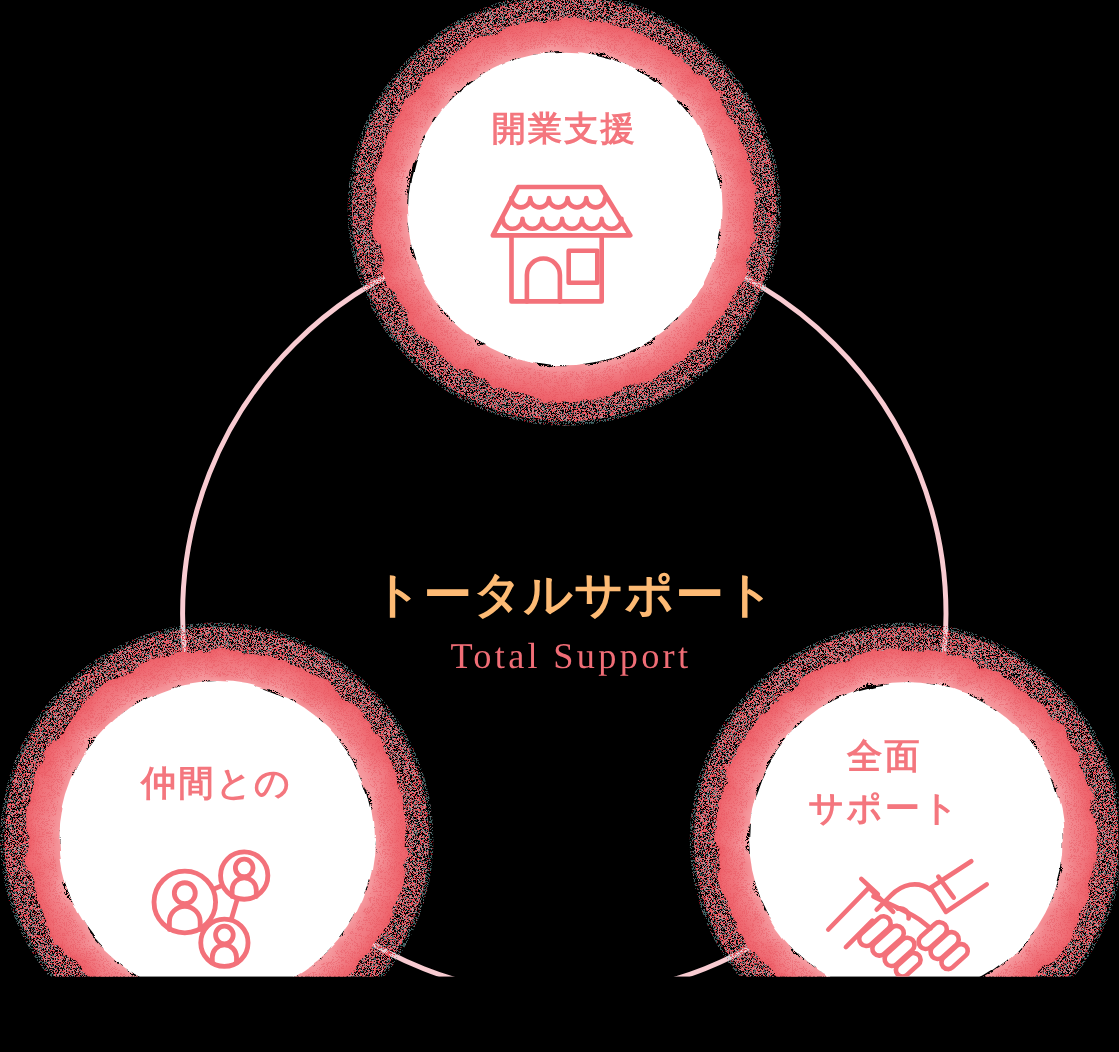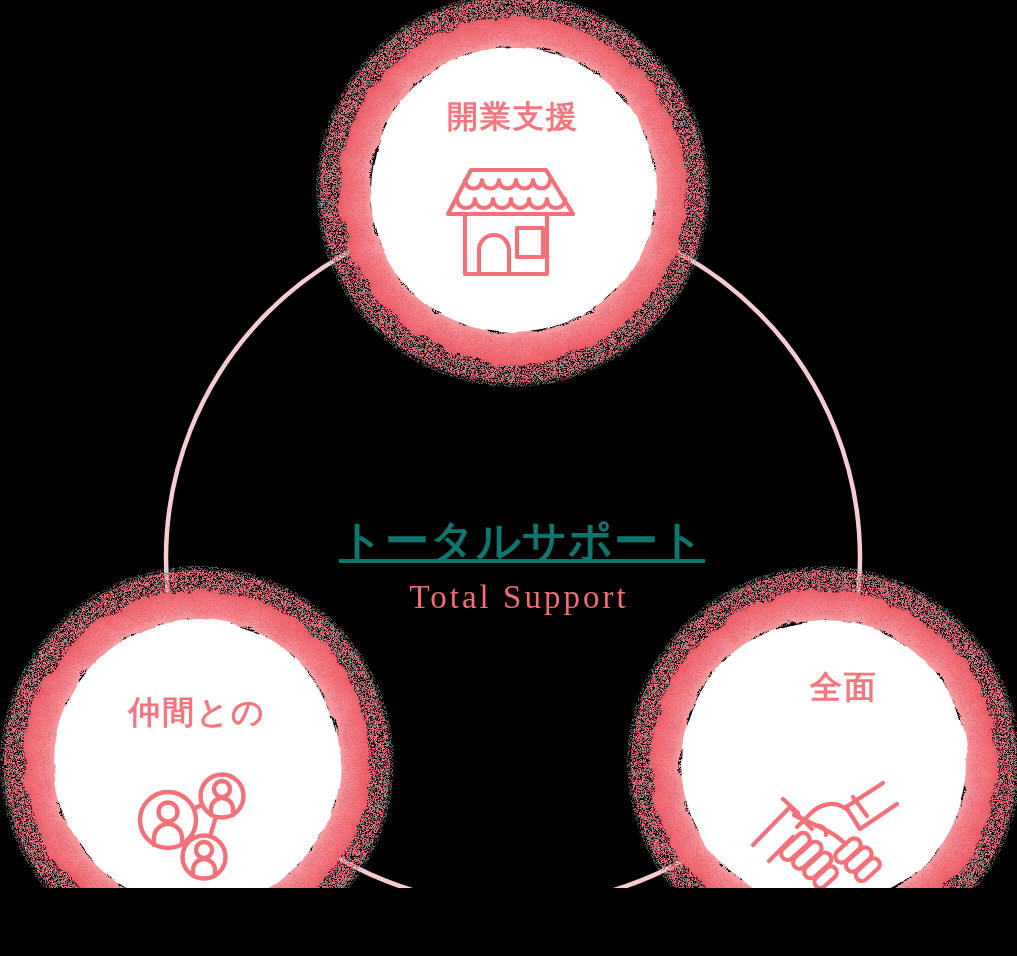--- a/index.html
+++ b/index.html
@@ -20,28 +20,27 @@
     line-height:47px;
     letter-spacing:2px;
     text-align:center;
     white-space:nowrap;
   }
   .node-label.top{font-size:31px;}
   .center-title-jp{
     position:absolute;
     left:522px;top:516px;
     transform:translateX(-50%);
-    color:#0f766e;
+    color:#fdba74;
     font-weight:700;
     font-size:44px;
     line-height:50px;
     letter-spacing:1px;
     white-space:nowrap;
     text-align:center;
-    text-decoration:underline;
   }
   .center-title-en{
     position:absolute;
     left:519px;top:577px;
     transform:translateX(-50%);
     font-family:"Liberation Serif","DejaVu Serif",serif;
     color:#f06d76;
     font-size:33px;
     line-height:40px;
     letter-spacing:3px;
@@ -193,20 +192,21 @@
 
   <div class="node-label top" style="left:513px;top:93px;">
     <div>開業支援</div>
     <div></div>
   </div>
 
   <div class="node-label" style="left:197px;top:689px;">
     <div>仲間との</div>
   </div>
 
-  <div class="node-label" style="left:844px;top:664px;">
+  <div class="node-label" style="left:804px;top:664px;">
     <div>全面</div>
+    <div>サポート</div>
   </div>
 
   <div class="center-title-jp">トータルサポート</div>
   <div class="center-title-en">Total Support</div>
 
 </div>
 
 </body></html>

